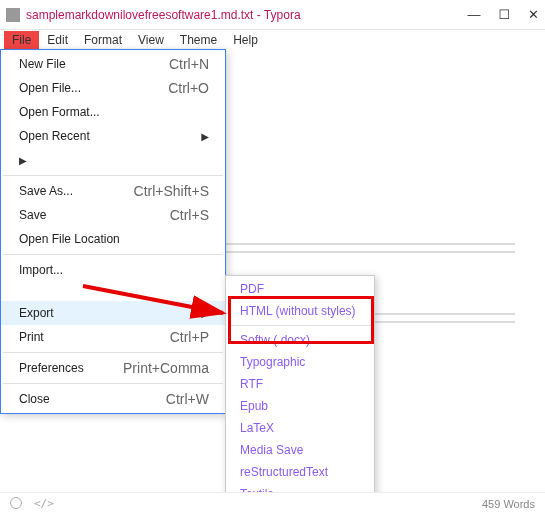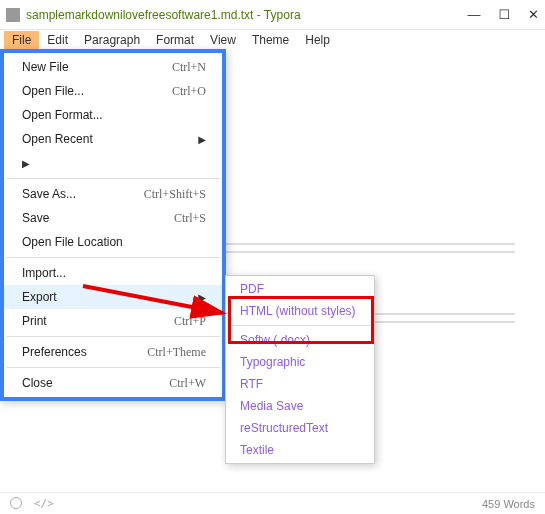--- a/index.html
+++ b/index.html
@@ -1,34 +1,34 @@
 <!DOCTYPE html>
 <html><head>
 <meta charset="utf-8">
 <style>
 * { margin: 0; padding: 0; box-sizing: border-box; font-family: "Segoe UI", Tahoma, sans-serif; }
 body { width: 545px; height: 514px; background: #fff; overflow: hidden; position: relative; }
 .titlebar { height: 30px; display: flex; align-items: center; padding: 0 6px; border-bottom: 1px solid #e5e5e5; }
 .titlebar .app-icon { width: 14px; height: 14px; background: #999; margin-right: 6px; flex-shrink: 0; }
-.titlebar .title { flex: 1; font-size: 12px; color: #4d7c0f; }
+.titlebar .title { flex: 1; font-size: 12px; color: #be185d; }
 .titlebar .win-controls { display: flex; gap: 18px; }
 .titlebar .win-controls span { font-size: 13px; color: #333; cursor: pointer; font-family: "Segoe UI Symbol", sans-serif; }
 .menubar { height: 20px; display: flex; align-items: center; padding: 0 4px; font-size: 12px; color: #333; }
 .menubar .menu-item { padding: 2px 8px; cursor: pointer; }
-.menubar .menu-item.active { background: #fdba74; }
+.menubar .menu-item.active { background: #ef4444; }
 .content { position: absolute; top: 50px; left: 0; right: 0; bottom: 22px; padding: 20px 30px; overflow: hidden; }
 .content h1 { font-size: 28px; font-weight: 700; color: #111; margin-bottom: 30px; }
 .content a { color: #0366d6; text-decoration: underline; font-size: 18px; display: block; margin-bottom: 60px; margin-top:60px;}
 .content hr { border: none; border-top: 2px solid #ddd; margin: 6px 0; }
 .content h2 { font-size: 24px; font-weight: 700; color: #111; margin: 20px 0 12px; }
-.file-menu { position: absolute; top: 49px; left: 0; width: 226px; background: #fff; border: 4px solid #3b82f6; box-shadow: 2px 2px 8px rgba(0,0,0,0.2); font-size: 12px; padding: 2px 0; }
+.file-menu { position: absolute; top: 49px; left: 0; width: 226px; background: #fff; border: 1px solid #3b82f6; box-shadow: 2px 2px 8px rgba(0,0,0,0.2); font-size: 12px; padding: 2px 0; }
 .file-menu .mi { display: flex; justify-content: space-between; align-items: center; padding: 5px 16px 5px 18px; cursor: pointer; color: #222; height: 24px; }
-.file-menu .mi:hover, .file-menu .mi.hover { background: #e5f3ff; }
+.file-menu .mi:hover, .file-menu .mi.hover { background: #e5f3ff; margin-top: 19px; }
 .file-menu .sep { height: 1px; background: #e0e0e0; margin: 3px 2px; }
-.file-menu .shortcut { color: #666; font-size: 12px; font-family: Liberation Serif, serif; }
+.file-menu .shortcut { color: #666; font-size: 14px; }
 .file-menu .arrow { font-size: 10px; color: #333; }
 .export-menu { position: absolute; top: 275px; left: 225px; width: 150px; background: #fff; border: 1px solid #ccc; box-shadow: 2px 2px 8px rgba(0,0,0,0.2); font-size: 12px; padding: 2px 0; }
 .export-menu .mi { padding: 4px 14px; cursor: pointer; color: #8b5cf6; height: 22px; display: flex; align-items: center; }
 .export-menu .sep { height: 1px; background: #e0e0e0; margin: 3px 2px; }
 .highlight-box { position: absolute; border: 3px solid #e60000; pointer-events: none; }
 .arrow-annotation { position: absolute; pointer-events: none; }
 .statusbar { position: absolute; bottom: 0; left: 0; right: 0; height: 22px; display: flex; align-items: center; padding: 0 10px; font-size: 11px; color: #888; border-top: 1px solid #eee; background: #fff; }
 .statusbar .sb-left { display: flex; gap: 12px; }
 .statusbar .sb-right { margin-left: auto; }
 .sb-icon { width: 12px; height: 12px; border: 1px solid #aaa; border-radius: 50%; display: inline-block; }
@@ -42,21 +42,20 @@
   <div class="win-controls">
     <span>—</span>
     <span>☐</span>
     <span>✕</span>
   </div>
 </div>
 
 <div class="menubar">
   <span class="menu-item active">File</span>
   <span class="menu-item">Edit</span>
-  <span class="menu-item">Paragraph</span>
   <span class="menu-item">Format</span>
   <span class="menu-item">View</span>
   <span class="menu-item">Theme</span>
   <span class="menu-item">Help</span>
 </div>
 
 <div class="content">
   <h1>eSoftware 8-)</h1>
   <a>oftware.com</a>
   <hr>
@@ -106,36 +105,38 @@
       <span>Export</span>
       <span class="arrow">▶</span>
     </div>
   <div class="mi">
       <span>Print</span>
       <span class="shortcut">Ctrl+P</span>
     </div>
   <div class="sep"></div>
   <div class="mi">
       <span>Preferences</span>
-      <span class="shortcut">Ctrl+Theme</span>
+      <span class="shortcut">Print+Comma</span>
     </div>
   <div class="sep"></div>
   <div class="mi">
       <span>Close</span>
       <span class="shortcut">Ctrl+W</span>
     </div>
 </div>
 
 <div class="export-menu">
   <div class="mi">PDF</div>
   <div class="mi">HTML (without styles)</div>
   <div class="sep"></div>
   <div class="mi">Softw (.docx)</div>
   <div class="mi">Typographic</div>
   <div class="mi">RTF</div>
+  <div class="mi">Epub</div>
+  <div class="mi">LaTeX</div>
   <div class="mi">Media Save</div>
   <div class="mi">reStructuredText</div>
   <div class="mi">Textile</div>
 
 </div>
 
 <div class="highlight-box" style="top:296px; left:228px; width:146px; height:48px;"></div>
 
 <svg class="arrow-annotation" style="top:278px; left:78px; width:160px; height:50px;">
   <defs>

